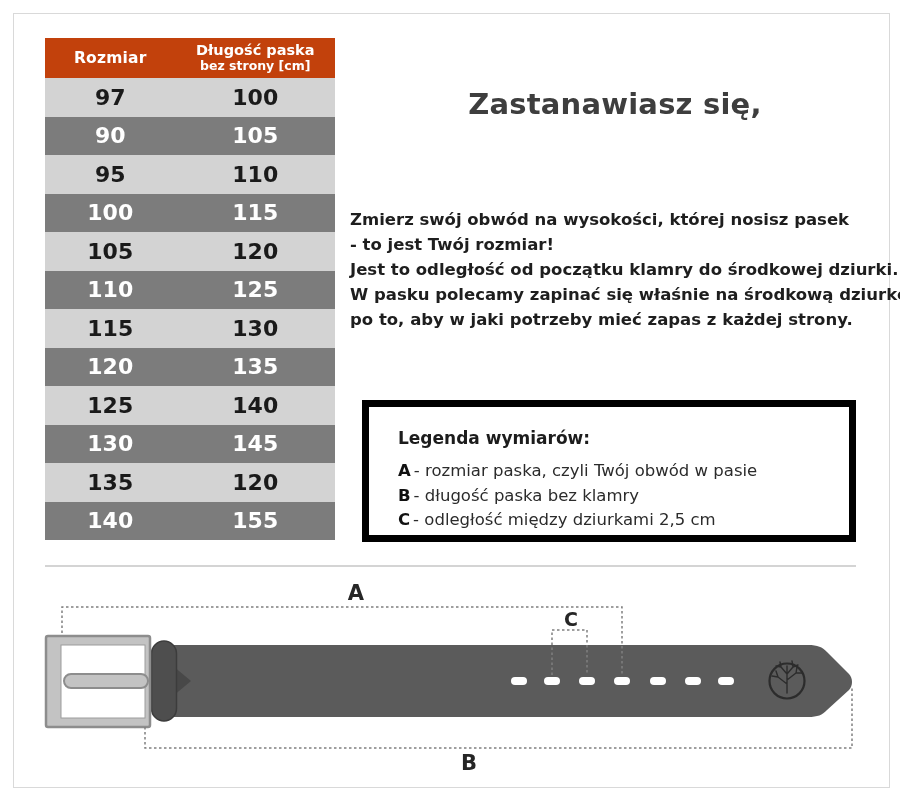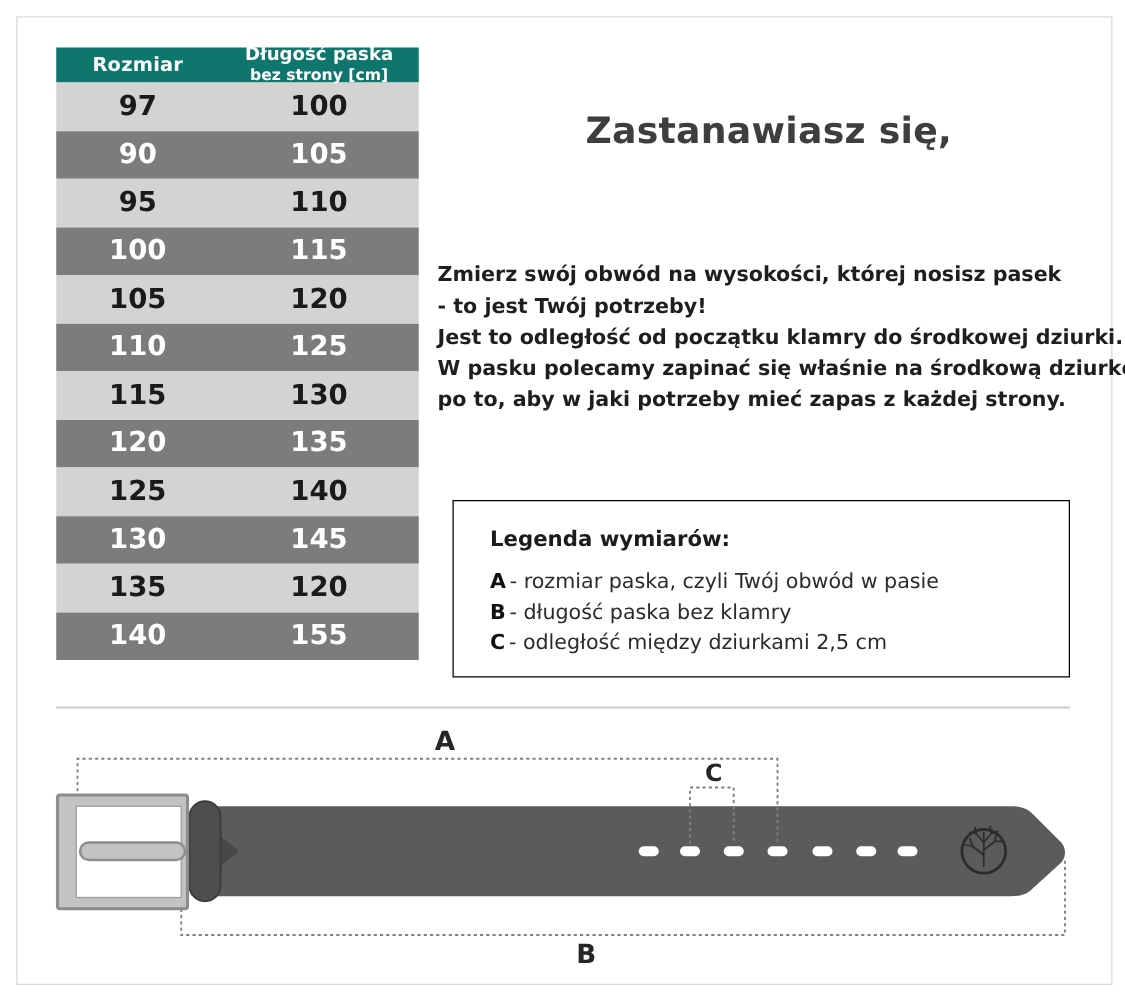--- a/index.html
+++ b/index.html
@@ -5,41 +5,41 @@
   * { margin:0; padding:0; box-sizing:border-box; }
   html,body { width:900px; height:802px; background:#ffffff;
     font-family:"DejaVu Sans","Liberation Sans",sans-serif; }
   #stage { position:relative; width:900px; height:802px; background:#fff; overflow:hidden; }
 
   .outer-frame { position:absolute; left:13px; top:13px; width:877px; height:775px;
     border:1px solid #d9d9d9; background:#fff; }
 
   
   .size-table { position:absolute; left:45px; top:38px; width:290px; }
-  .t-head { display:flex; height:28px; background:#0f766e; color:#ffffff; align-items:center; }
+  .t-head { display:flex; height:40px; background:#c2410c; color:#ffffff; align-items:center; }
   .t-head .c1 { width:45%; text-align:center; font-size:15.5px; font-weight:800; letter-spacing:.2px; }
   .t-head .c2 { width:55%; text-align:center; line-height:1.15; }
   .t-head .c2 .l1 { font-size:14.5px; font-weight:800; }
   .t-head .c2 .l2 { font-size:12.5px; font-weight:700; }
   .t-row { display:flex; height:38.5px; align-items:center; font-size:22px; font-weight:800; }
   .t-row.light { background:#d3d3d3; color:#1a1a1a; }
   .t-row.dark  { background:#7c7c7c; color:#ffffff; }
   .t-row .c1 { width:45%; text-align:center; }
   .t-row .c2 { width:55%; text-align:center; }
 
   
   .headline { position:absolute; left:349px; top:84px; width:532px; text-align:center;
     color:#3e3e3e; font-size:29px; line-height:40px; font-weight:800; letter-spacing:.2px; }
   .intro-text { position:absolute; left:350px; top:207px; width:538px; text-align:left;
     color:#1e1e1e; font-size:16.5px; line-height:25px; font-weight:700; }
   .intro-text div { white-space:nowrap; }
 
   
   .legend-box { position:absolute; left:362px; top:400px; width:494px; height:142px;
-    border:1px solid #000000; background:#fff; }
+    border:7px solid #000000; background:#fff; }
   .legend-title { position:absolute; left:29px; top:21px; font-size:17px; font-weight:800; color:#1c1c1c; }
   .legend-items { position:absolute; left:29px; top:52px; font-size:16.5px; line-height:24.5px;
     color:#2b2b2b; font-weight:500; }
   .legend-key { font-weight:800; color:#111; margin-right:3px; }
 
   
   .divider { position:absolute; left:45px; top:565px; width:811px; height:2px; background:#d4d4d4; }
 
   
   .belt-svg { position:absolute; left:0; top:560px; width:900px; height:242px; }
@@ -114,21 +114,21 @@
         </div>
       </div>
   </div>
 
   <div class="headline">
     <div>Zastanawiasz się,</div>
   </div>
 
   <div class="intro-text">
       <div>Zmierz swój obwód na wysokości, której nosisz pasek</div>
-      <div>- to jest Twój potrzeby!</div>
+      <div>- to jest Twój rozmiar!</div>
       <div>Jest to odległość od początku klamry do środkowej dziurki.</div>
       <div>W pasku polecamy zapinać się właśnie na środkową dziurkę,</div>
       <div>po to, aby w jaki potrzeby mieć zapas z każdej strony.</div>
     </div>
 
   <div class="legend-box">
     <div class="legend-title">Legenda wymiarów:</div>
     <div class="legend-items">
         <div><span class="legend-key">A</span><span>- rozmiar paska, czyli Twój obwód w pasie</span></div>
         <div><span class="legend-key">B</span><span>- długość paska bez klamry</span></div>

